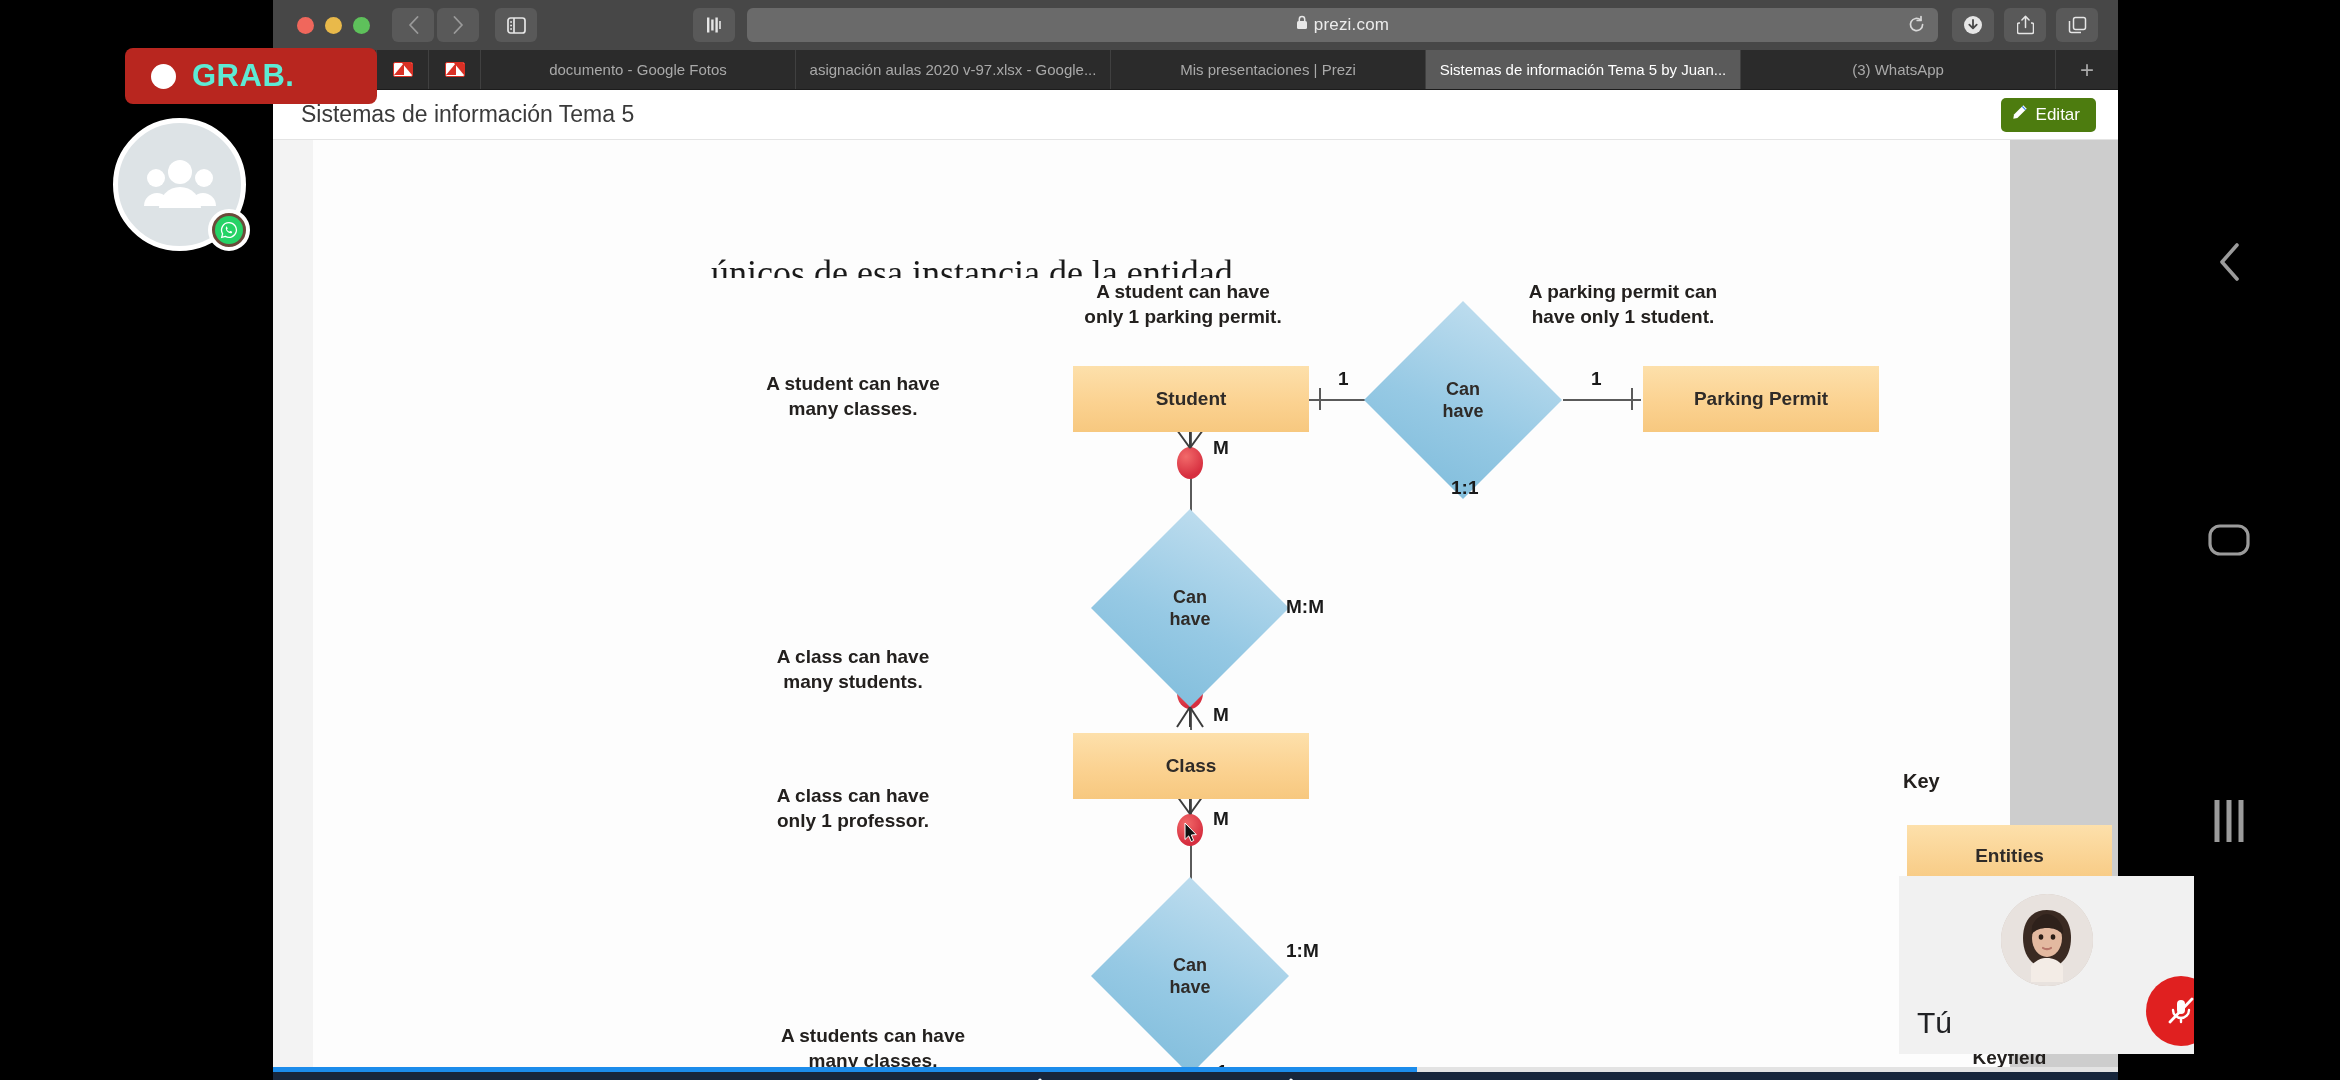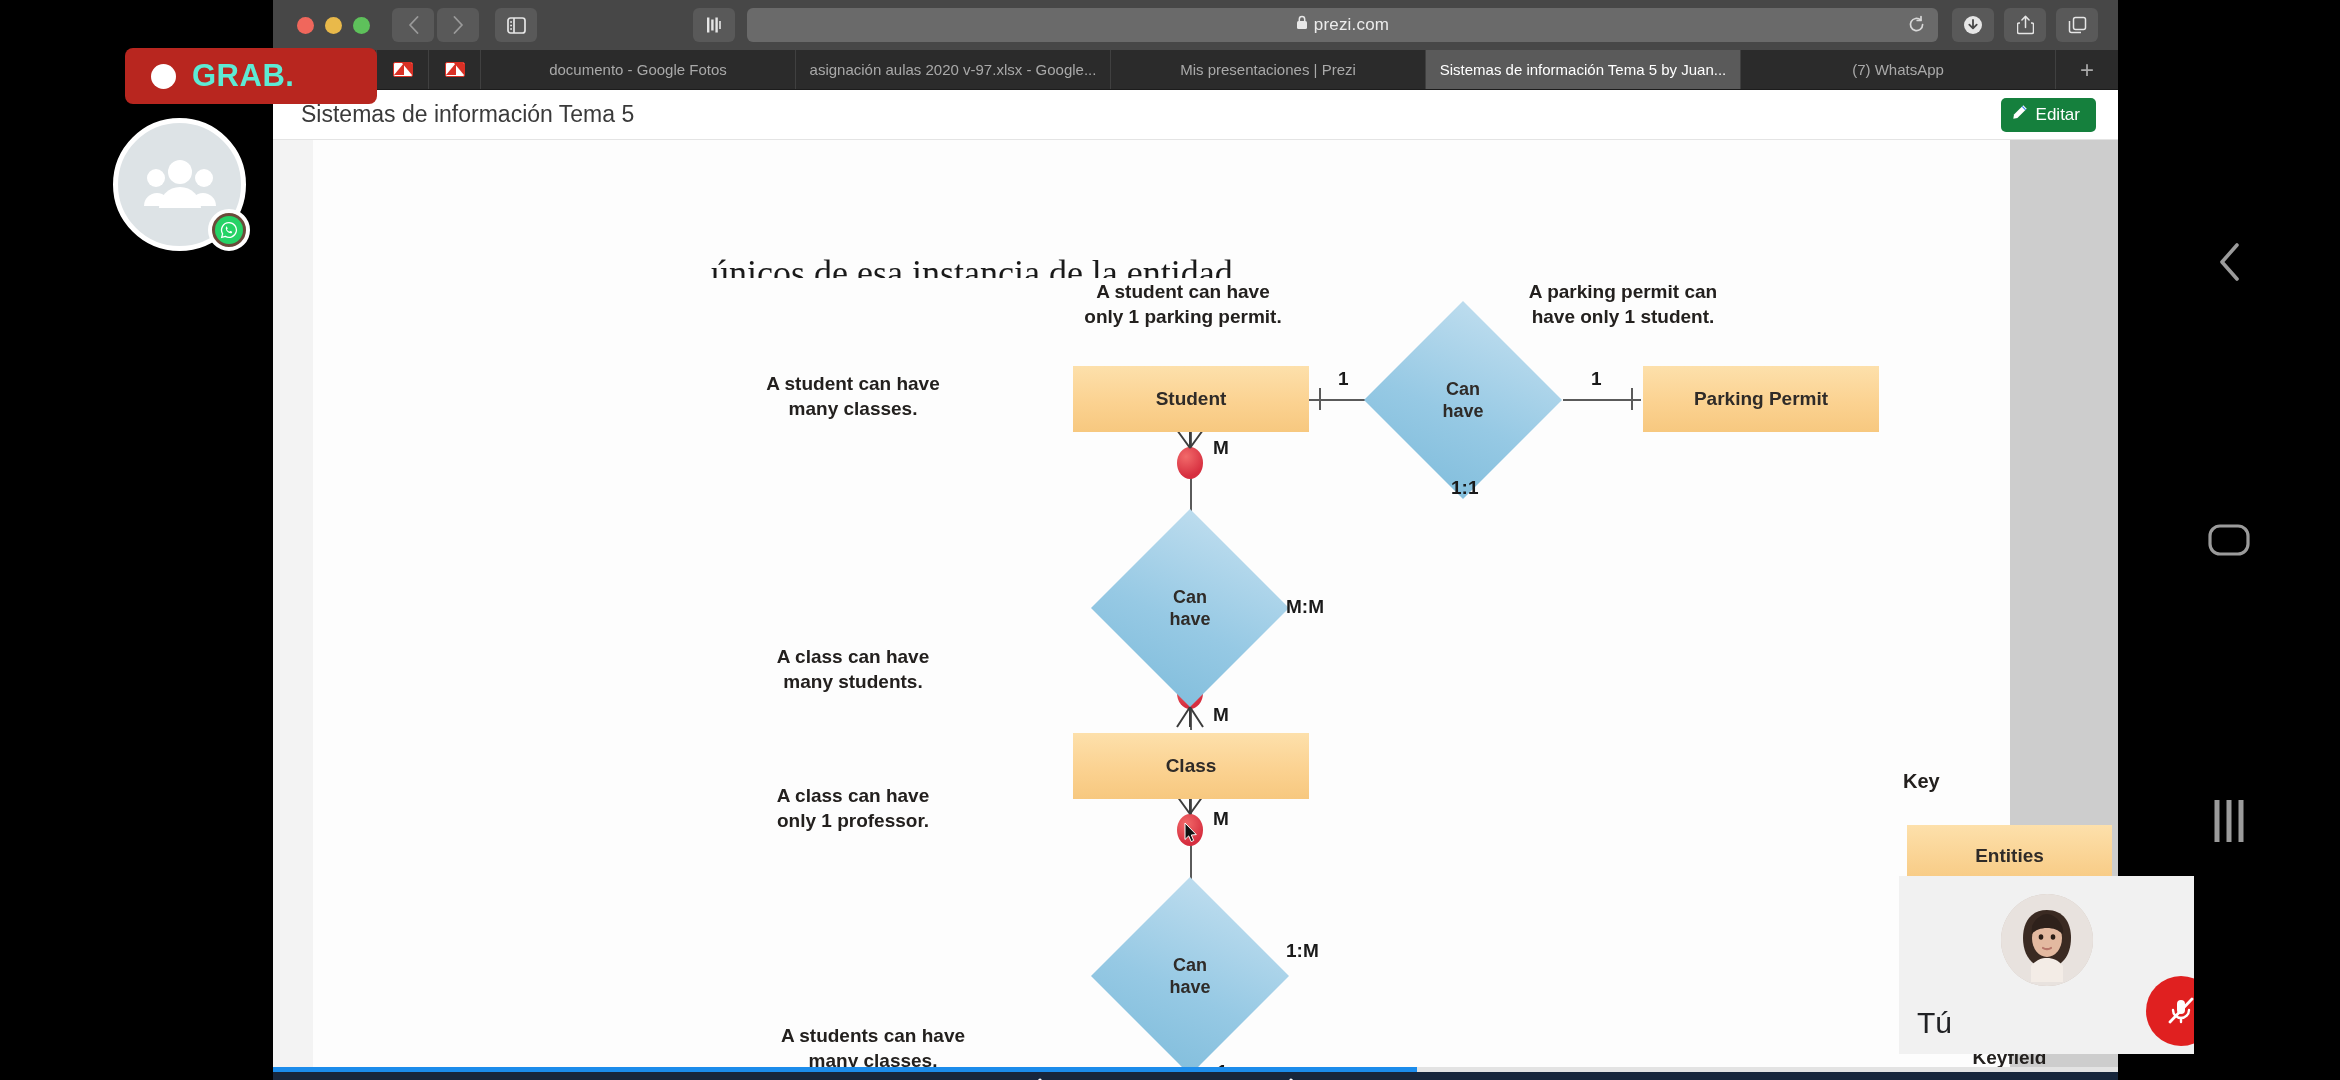--- a/index.html
+++ b/index.html
@@ -89,21 +89,21 @@
   }
 
   
   .pz-header {
     height: 50px; background: #fff; display: flex; align-items: center;
     border-bottom: 1px solid #e4e4e4; padding: 0 22px 0 28px;
   }
   .pz-title { font-size: 23px; color: #3a3a3a; }
   .pz-spacer { flex: 1; }
   .pz-edit {
-    background: #15803d; color: #fff; border: none; border-radius: 5px;
+    background: #4d7c0f; color: #fff; border: none; border-radius: 5px;
     height: 34px; padding: 0 16px 0 11px; font-size: 17px;
     display: flex; align-items: center; gap: 8px; cursor: pointer;
   }
 
   
   .stage {
     position: relative; height: 976px; background: #fff; overflow: hidden;
   }
   .canvas {
     position: absolute; left: 0; top: 0; right: 0; bottom: 0;
@@ -358,21 +358,21 @@
       <div class="tab wide">
           <span class="lbl">asignación aulas 2020 v-97.xlsx - Google...</span>
         </div>
       <div class="tab wide">
           <span class="lbl">Mis presentaciones | Prezi</span>
         </div>
       <div class="tab wide selected">
           <span class="lbl">Sistemas de información Tema 5 by Juan...</span>
         </div>
       <div class="tab wide">
-          <span class="lbl">(7) WhatsApp</span>
+          <span class="lbl">(3) WhatsApp</span>
         </div>
       <div class="tab-plus">+</div>
     </div>
 
     <div class="pz-header">
       <div class="pz-title">Sistemas de información Tema 5</div>
       <div class="pz-spacer"></div>
       <button class="pz-edit">
         <span>
           <svg width="16" height="16" viewBox="0 0 16 16">

